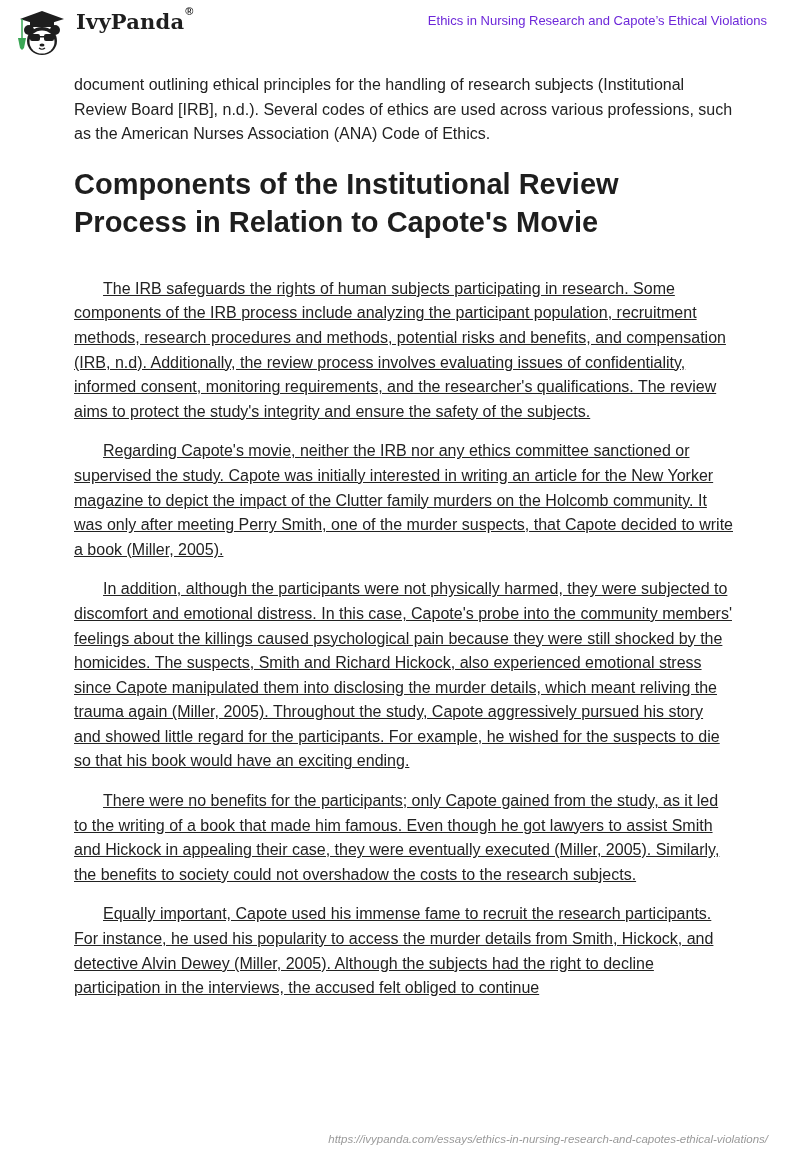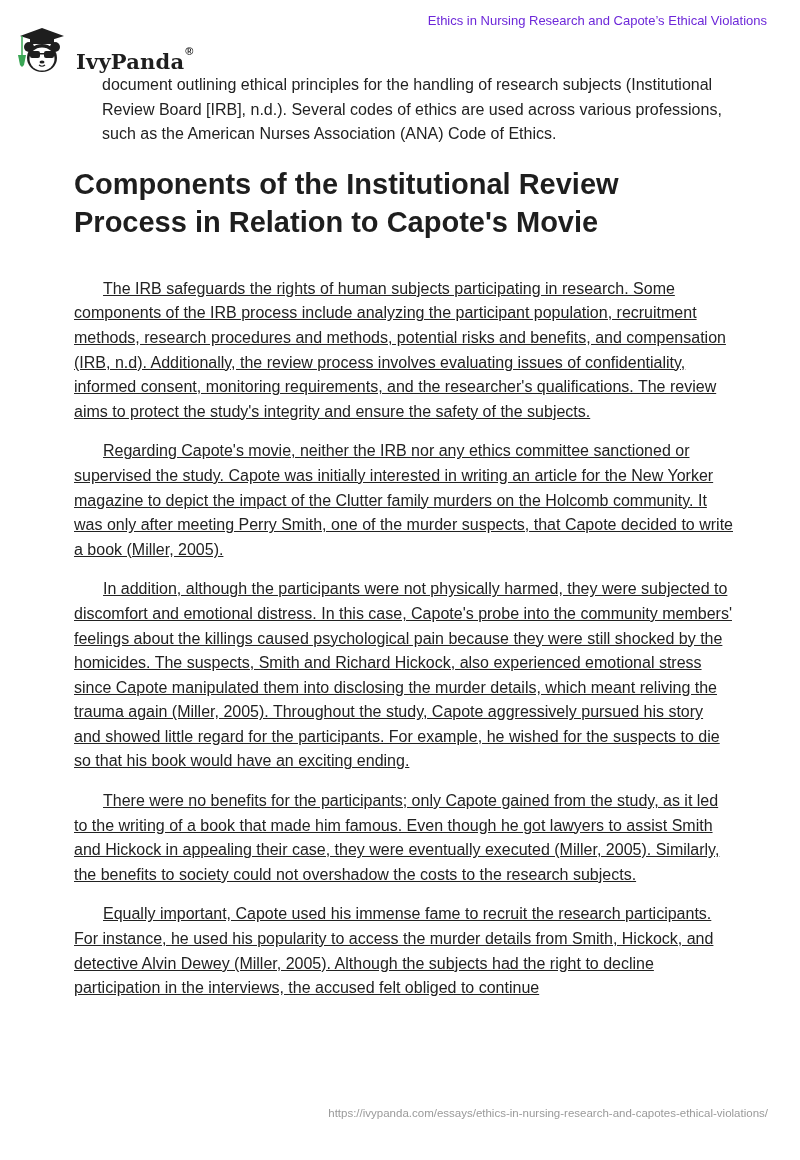--- a/index.html
+++ b/index.html
@@ -17,23 +17,23 @@
     }
     .header {
       position: absolute;
       left: 0; top: 0;
       width: 800px;
       height: 60px;
     }
     .logo {
       position: absolute;
       left: 16px;
-      top: 25px;
+      top: 8px;
       display: flex;
-      align-items: flex-end;
+      align-items: flex-start;
       text-decoration: none;
     }
     .logo svg { display: block; }
     .logo-text {
       font-family: "DejaVu Serif", serif;
       font-weight: bold;
       font-size: 21px;
       color: #1e1e1e;
       margin-left: 8px;
       letter-spacing: 0.2px;
@@ -62,41 +62,42 @@
       left: 74px;
       top: 73px;
       width: 660px;
     }
     p {
       margin: 0;
       font-size: 16px;
       line-height: 24.6px;
       color: #222222;
     }
-    p.cont { margin-bottom: 15px; margin-left: 28px; }
+    p.cont { margin-bottom: 15px; }
     p.indent {
       text-indent: 29px;
       margin-bottom: 15px;
       text-decoration: underline;
     }
     h2 {
       margin: 18px 0 36px 0;
       font-size: 29px;
       line-height: 38px;
       font-weight: bold;
       color: #1e1e1e;
       letter-spacing: 0;
     }
     .footer-url {
       position: absolute;
       right: 32px;
-      top: 1107px;
+      top: 1133px;
       font-size: 11.5px;
       color: #9a9a9a;
       text-decoration: none;
+      font-style: italic;
     }
   </style>
 </head>
 <body>
 
 <div class="header">
   <a class="logo">
     <span>
       <svg width="52" height="48" viewBox="0 0 52 48">
 

